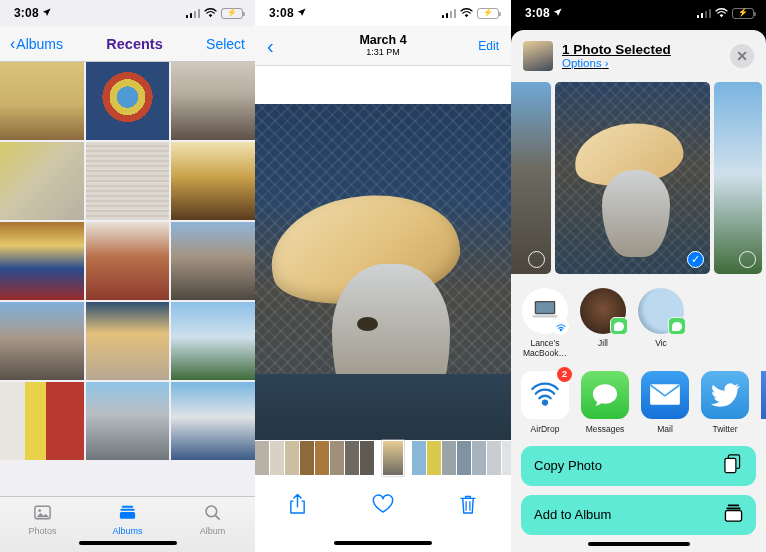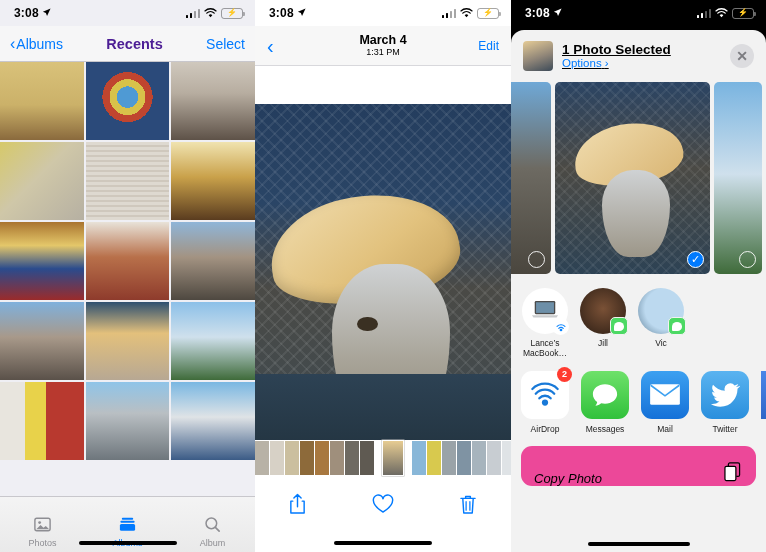--- a/index.html
+++ b/index.html
@@ -57,21 +57,21 @@
   .grid {
     display: grid; grid-template-columns: repeat(3, 1fr); gap: 2px;
     padding: 0; height: 434px; align-content: start;
   }
   .cell { width: 100%; height: 78px; overflow: hidden; position: relative; }
 
   .tabbar1 {
     position: absolute; left: 0; bottom: 0; width: 100%; height: 56px;
     background: linear-gradient(#f4f4f4ee,#e9e9e9f2);
     border-top: .5px solid #c8c7cc;
-    display: flex; align-items: flex-start; padding-top: 17px;
+    display: flex; align-items: flex-start; padding-top: 5px;
   }
   .tab { flex: 1; display: flex; flex-direction: column; align-items: center; gap: 3px;
          color: #8e8e93; font-size: 9px; }
   .tab.active { color: #007aff; }
   .tab .ticon { height: 21px; display:flex; align-items:center; justify-content:center; }
 
   .home-ind { position:absolute; left:50%; transform:translateX(-50%); bottom:7px;
               width: 98px; height: 4px; border-radius: 3px; background:#000; }
 
   
@@ -124,22 +124,22 @@
   .c-name { font-size:8.5px; color:#222; text-align:center; line-height:1.15; width:54px; }
   .row-apps { display:flex; gap:12px; padding: 6px 10px 4px 10px; }
   .app { width:48px; display:flex; flex-direction:column; align-items:center; gap:5px; flex:0 0 auto; position:relative; }
   .app-ic { width:48px; height:48px; border-radius:11px; display:flex; align-items:center;
             justify-content:center; position:relative; overflow:hidden; }
   .app-name { font-size:8.5px; color:#222; }
   .app-badge { position:absolute; right:-3px; top:-4px; min-width:15px; height:15px; border-radius:8px;
                background:#ff3b30; color:#fff; font-size:9px; font-weight:bold;
                display:flex; align-items:center; justify-content:center; padding:0 3px; z-index:2; }
   .act-list { padding: 8px 10px 0 10px; }
-  .act-card { background:#ec4899; border-radius:11px; height:40px; display:flex; align-items:flex-end;
-              justify-content:space-between; padding: 0 13px; margin-bottom:9px;font-style:italic; }
+  .act-card { background:#5eead4; border-radius:11px; height:40px; display:flex; align-items:center;
+              justify-content:space-between; padding: 0 13px; margin-bottom:9px; }
   .act-label { font-size:13px; color:#000; }
   .sheet-home { position:absolute; left:50%; transform:translateX(-50%); bottom:6px;
                 width:102px; height:4px; border-radius:3px; background:#000; z-index:9; }
 
   
   .ph { width:100%; height:100%; background-size: cover; background-position: center; }
 </style>
 </head>
 <body>
 
@@ -568,18 +568,28 @@
       <div class="act-list">
         <div class="act-card">
           <span class="act-label">Copy Photo</span>
           <span>
             <svg width="19" height="20" viewBox="0 0 20 21">
                 <rect x="1" y="4.5" width="11.5" height="15" rx="1.6" stroke="#000" stroke-width="1.3" fill="#fff"></rect>
                 <path d="M4.6 4.2V2.6A1.6 1.6 0 0 1 6.2 1h8.6A1.6 1.6 0 0 1 16.4 2.6v11a1.6 1.6 0 0 1-1.6 1.6h-1.8" stroke="#000" stroke-width="1.3" fill="none"></path>
               </svg>
           </span>
         </div>
+        <div class="act-card">
+          <span class="act-label">Add to Album</span>
+          <span>
+            <svg width="19" height="20" viewBox="0 0 20 21">
+                <rect x="4" y="1.5" width="12" height="2" rx="1" fill="#000"></rect>
+                <rect x="2.5" y="4.6" width="15" height="2.2" rx="1" fill="#000"></rect>
+                <rect x="1.5" y="8" width="17" height="11" rx="1.8" stroke="#000" stroke-width="1.4" fill="#fff"></rect>
+              </svg>
+          </span>
+        </div>
       </div>
 
       <div class="sheet-home"></div>
     </div>
   </div>
 </div>
 
 </body></html>

